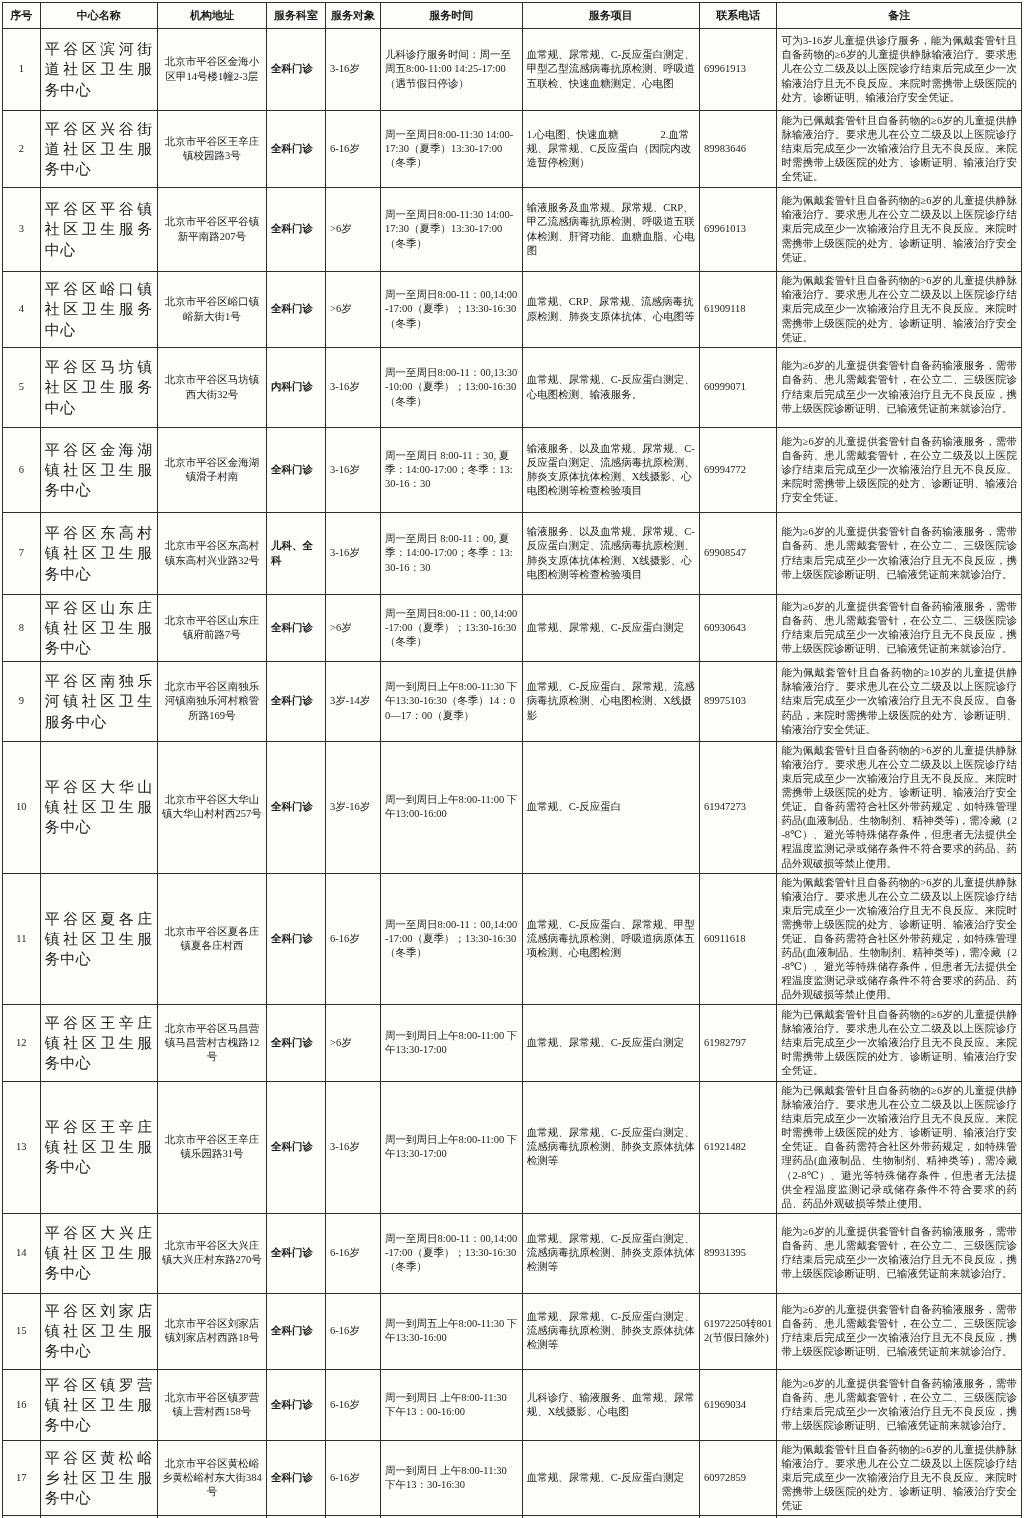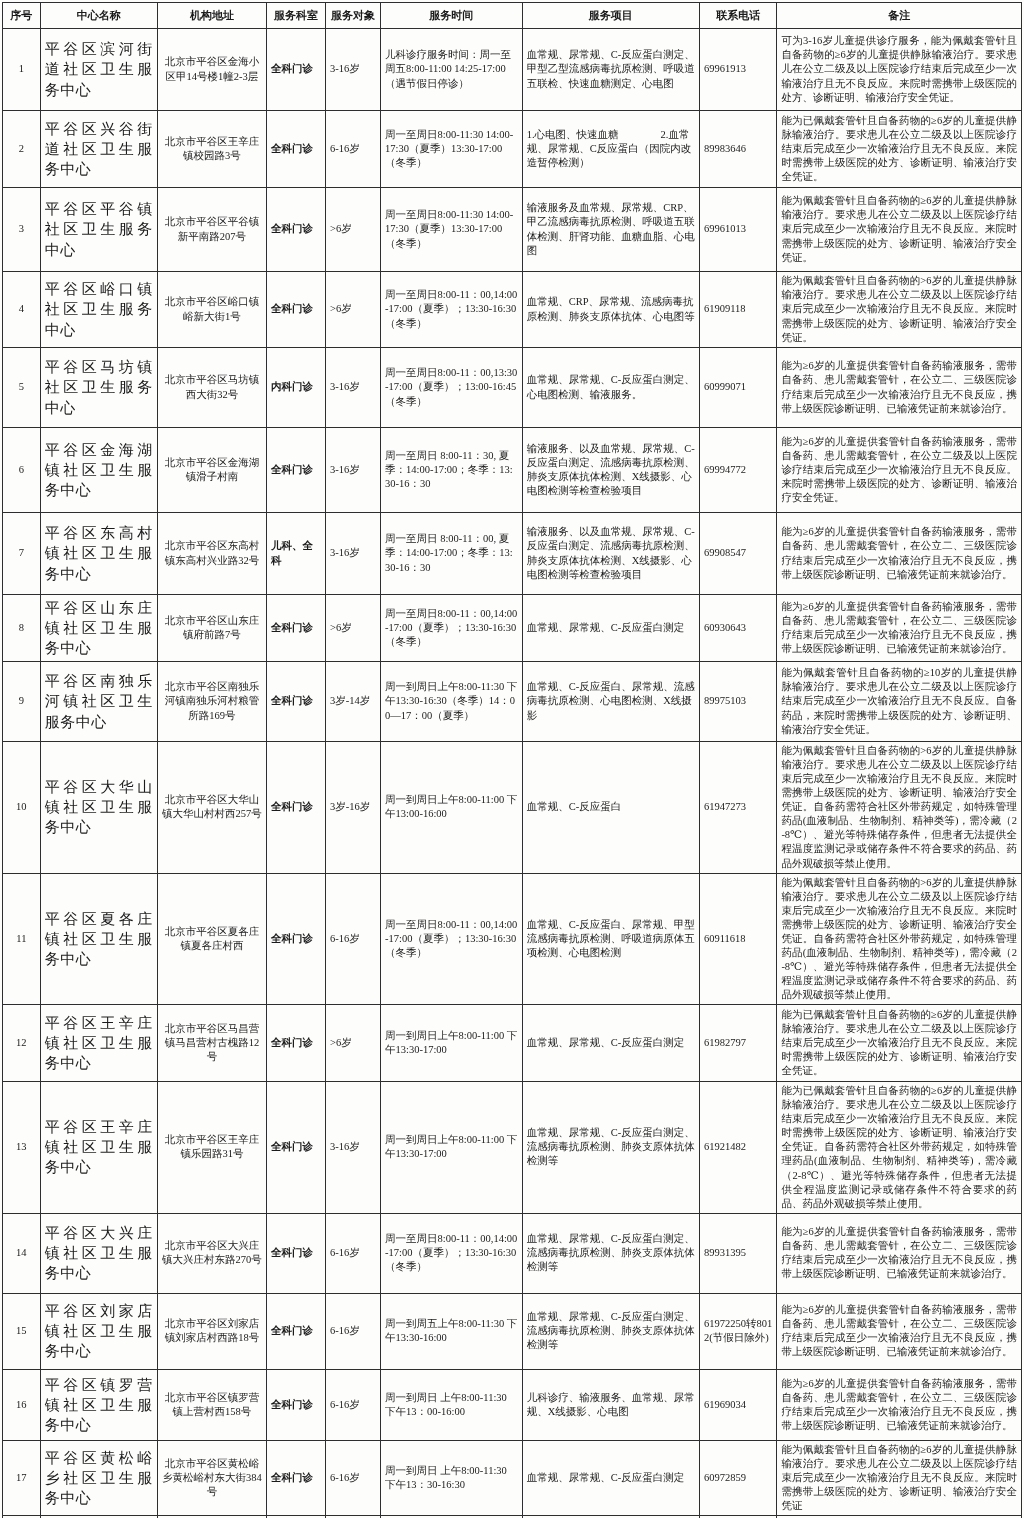--- a/index.html
+++ b/index.html
@@ -154,21 +154,21 @@
           <td class="c-items">血常规、CRP、尿常规、流感病毒抗原检测、肺炎支原体抗体、心电图等</td>
           <td class="c-phone">61909118</td>
           <td class="c-remark">能为佩戴套管针且自备药物的&gt;6岁的儿童提供静脉输液治疗。要求患儿在公立二级及以上医院诊疗结束后完成至少一次输液治疗且无不良反应。来院时需携带上级医院的处方、诊断证明、输液治疗安全凭证。</td>
         </tr>
         <tr>
           <td class="c-no">5</td>
           <td class="c-name">平谷区马坊镇社区卫生服务中心</td>
           <td class="c-address">北京市平谷区马坊镇西大街32号</td>
           <td class="c-dept">内科门诊</td>
           <td class="c-target">3-16岁</td>
-          <td class="c-time">周一至周日8:00-11：00,13:30-17:00（夏季）；13:00-16:45（冬季）</td>
+          <td class="c-time">周一至周日8:00-11：00,13:30-10:00（夏季）；13:00-16:30（冬季）</td>
           <td class="c-items">血常规、尿常规、C-反应蛋白测定、心电图检测、输液服务。</td>
           <td class="c-phone">60999071</td>
           <td class="c-remark">能为≥6岁的儿童提供套管针自备药输液服务，需带自备药、患儿需戴套管针，在公立二、三级医院诊疗结束后完成至少一次输液治疗且无不良反应，携带上级医院诊断证明、已输液凭证前来就诊治疗。</td>
         </tr>
         <tr>
           <td class="c-no">6</td>
           <td class="c-name">平谷区金海湖镇社区卫生服务中心</td>
           <td class="c-address">北京市平谷区金海湖镇滑子村南</td>
           <td class="c-dept">全科门诊</td>
           <td class="c-target">3-16岁</td>

